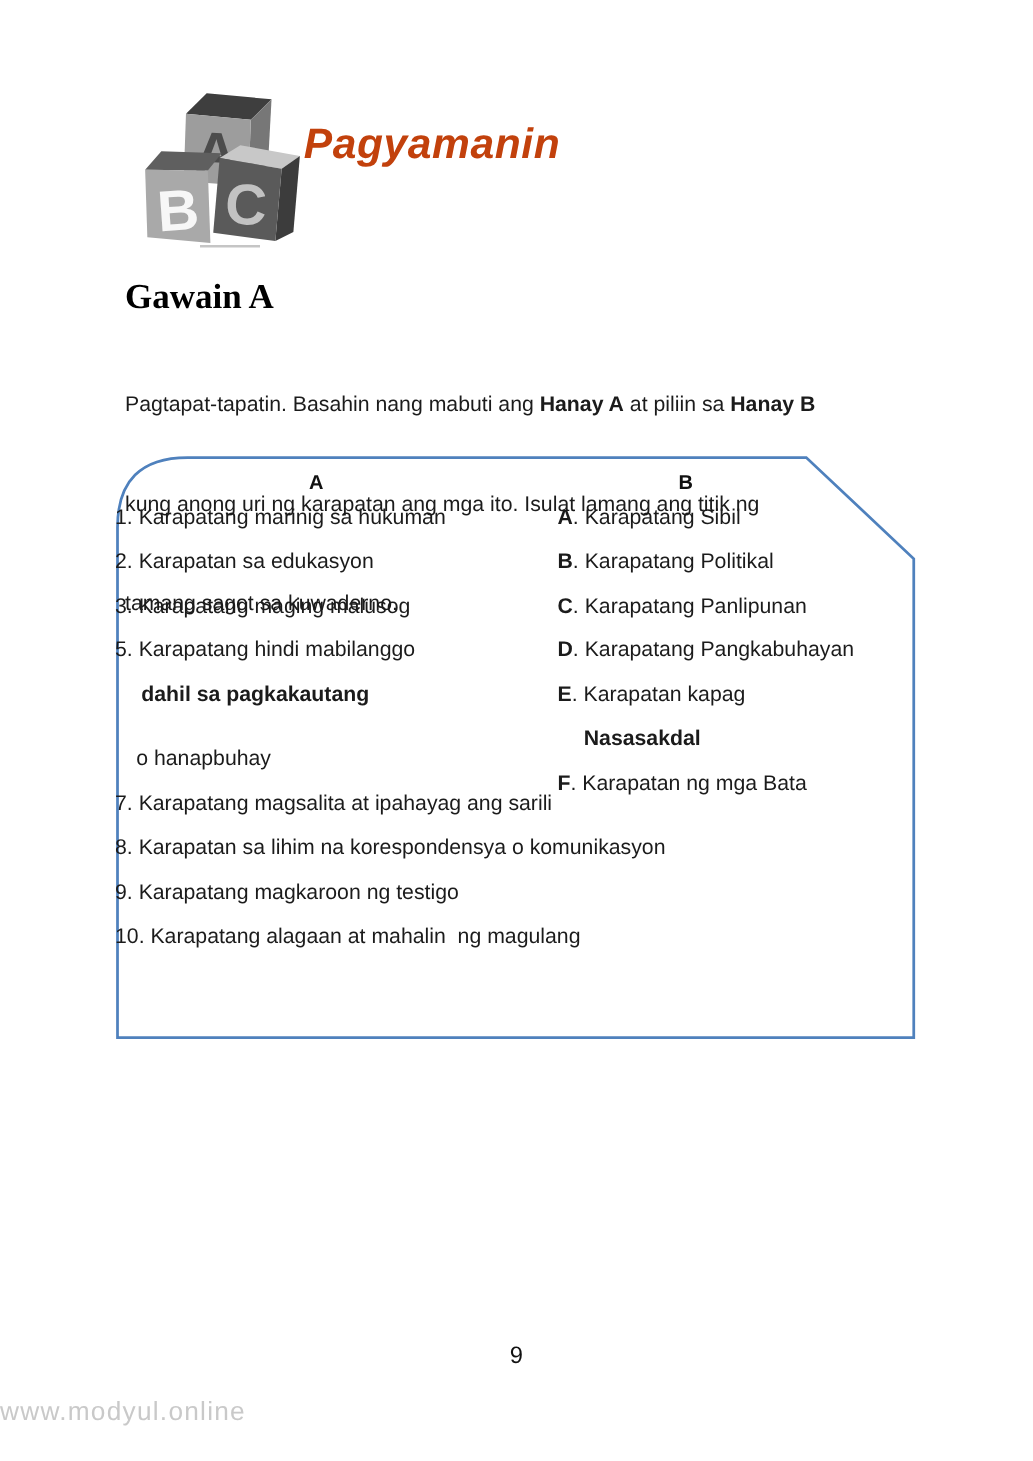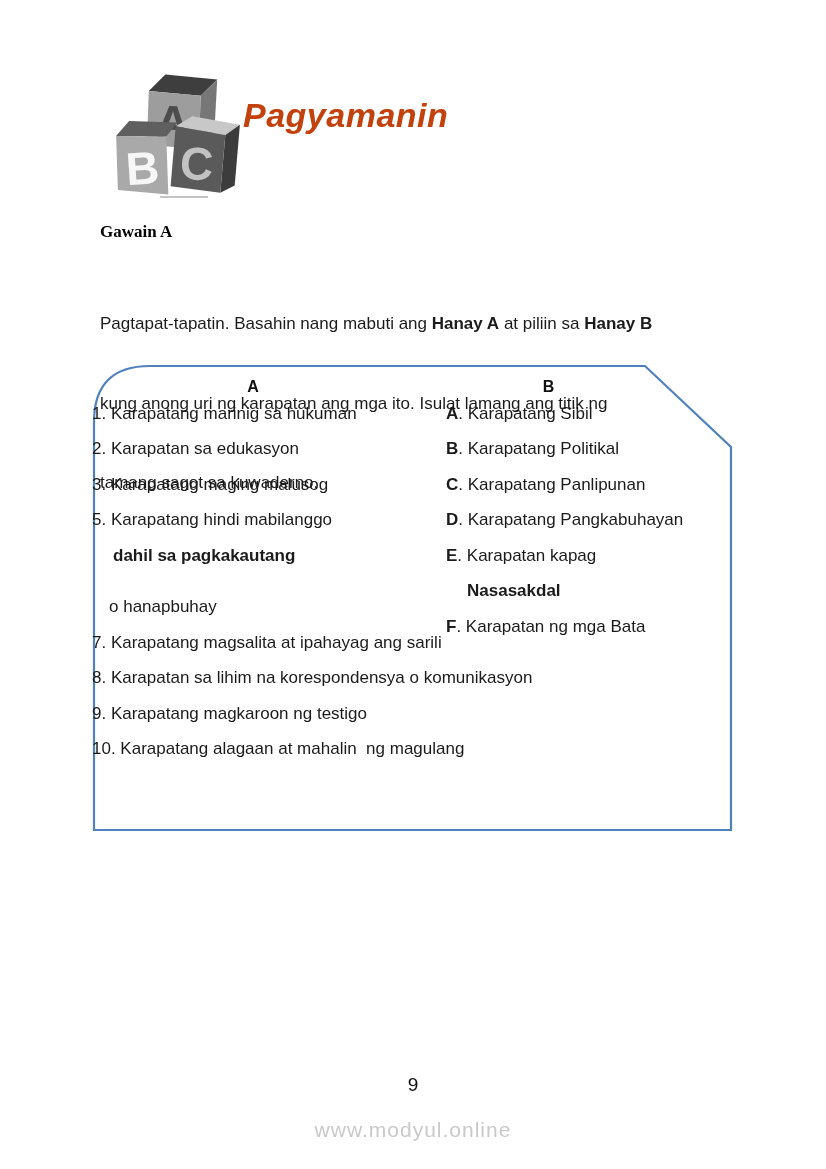--- a/index.html
+++ b/index.html
@@ -23,21 +23,21 @@
   }
   .logo-credit {
     left: 160px; top: 196px; width: 48px; height: 2px;
     background: #b7b7b7; opacity: .8;
   }
 
   
   .activity-title {
     left: 100px; top: 222px;
     font-family: "Liberation Serif", serif;
-    font-size: 17px; font-weight: bold; color: #000;
+    font-size: 28px; font-weight: bold; color: #000;
   }
   .instructions {
     left: 100px; top: 258px; width: 660px;
     font-size: 17px; line-height: 26.5px; color: #1b1b1b;
     white-space: pre-wrap;
   }
   .instructions .bold { font-weight: bold; }
 
   
   .box-svg { left: 88px; top: 360px; width: 652px; height: 478px; }
@@ -59,21 +59,21 @@
   .row.indent-sm { padding-left: 17px; margin-top: 16px; }
   .bl { font-weight: bold; }
 
   
   .page-number {
     left: 0; top: 1074px; width: 826px;
     text-align: center; font-size: 19px; color: #111;
   }
   .site-watermark {
     left: 0; top: 1118px; width: 826px;
-    text-align: center; font-size: 21px; color: #c9c9c9;
+    font-size: 21px; color: #c9c9c9;
     letter-spacing: 1px;
   }
 </style>
 </head>
 <body>
 
 <div class="page">
 
   <svg class="abs logo-svg" viewBox="0 0 138 132">
 

